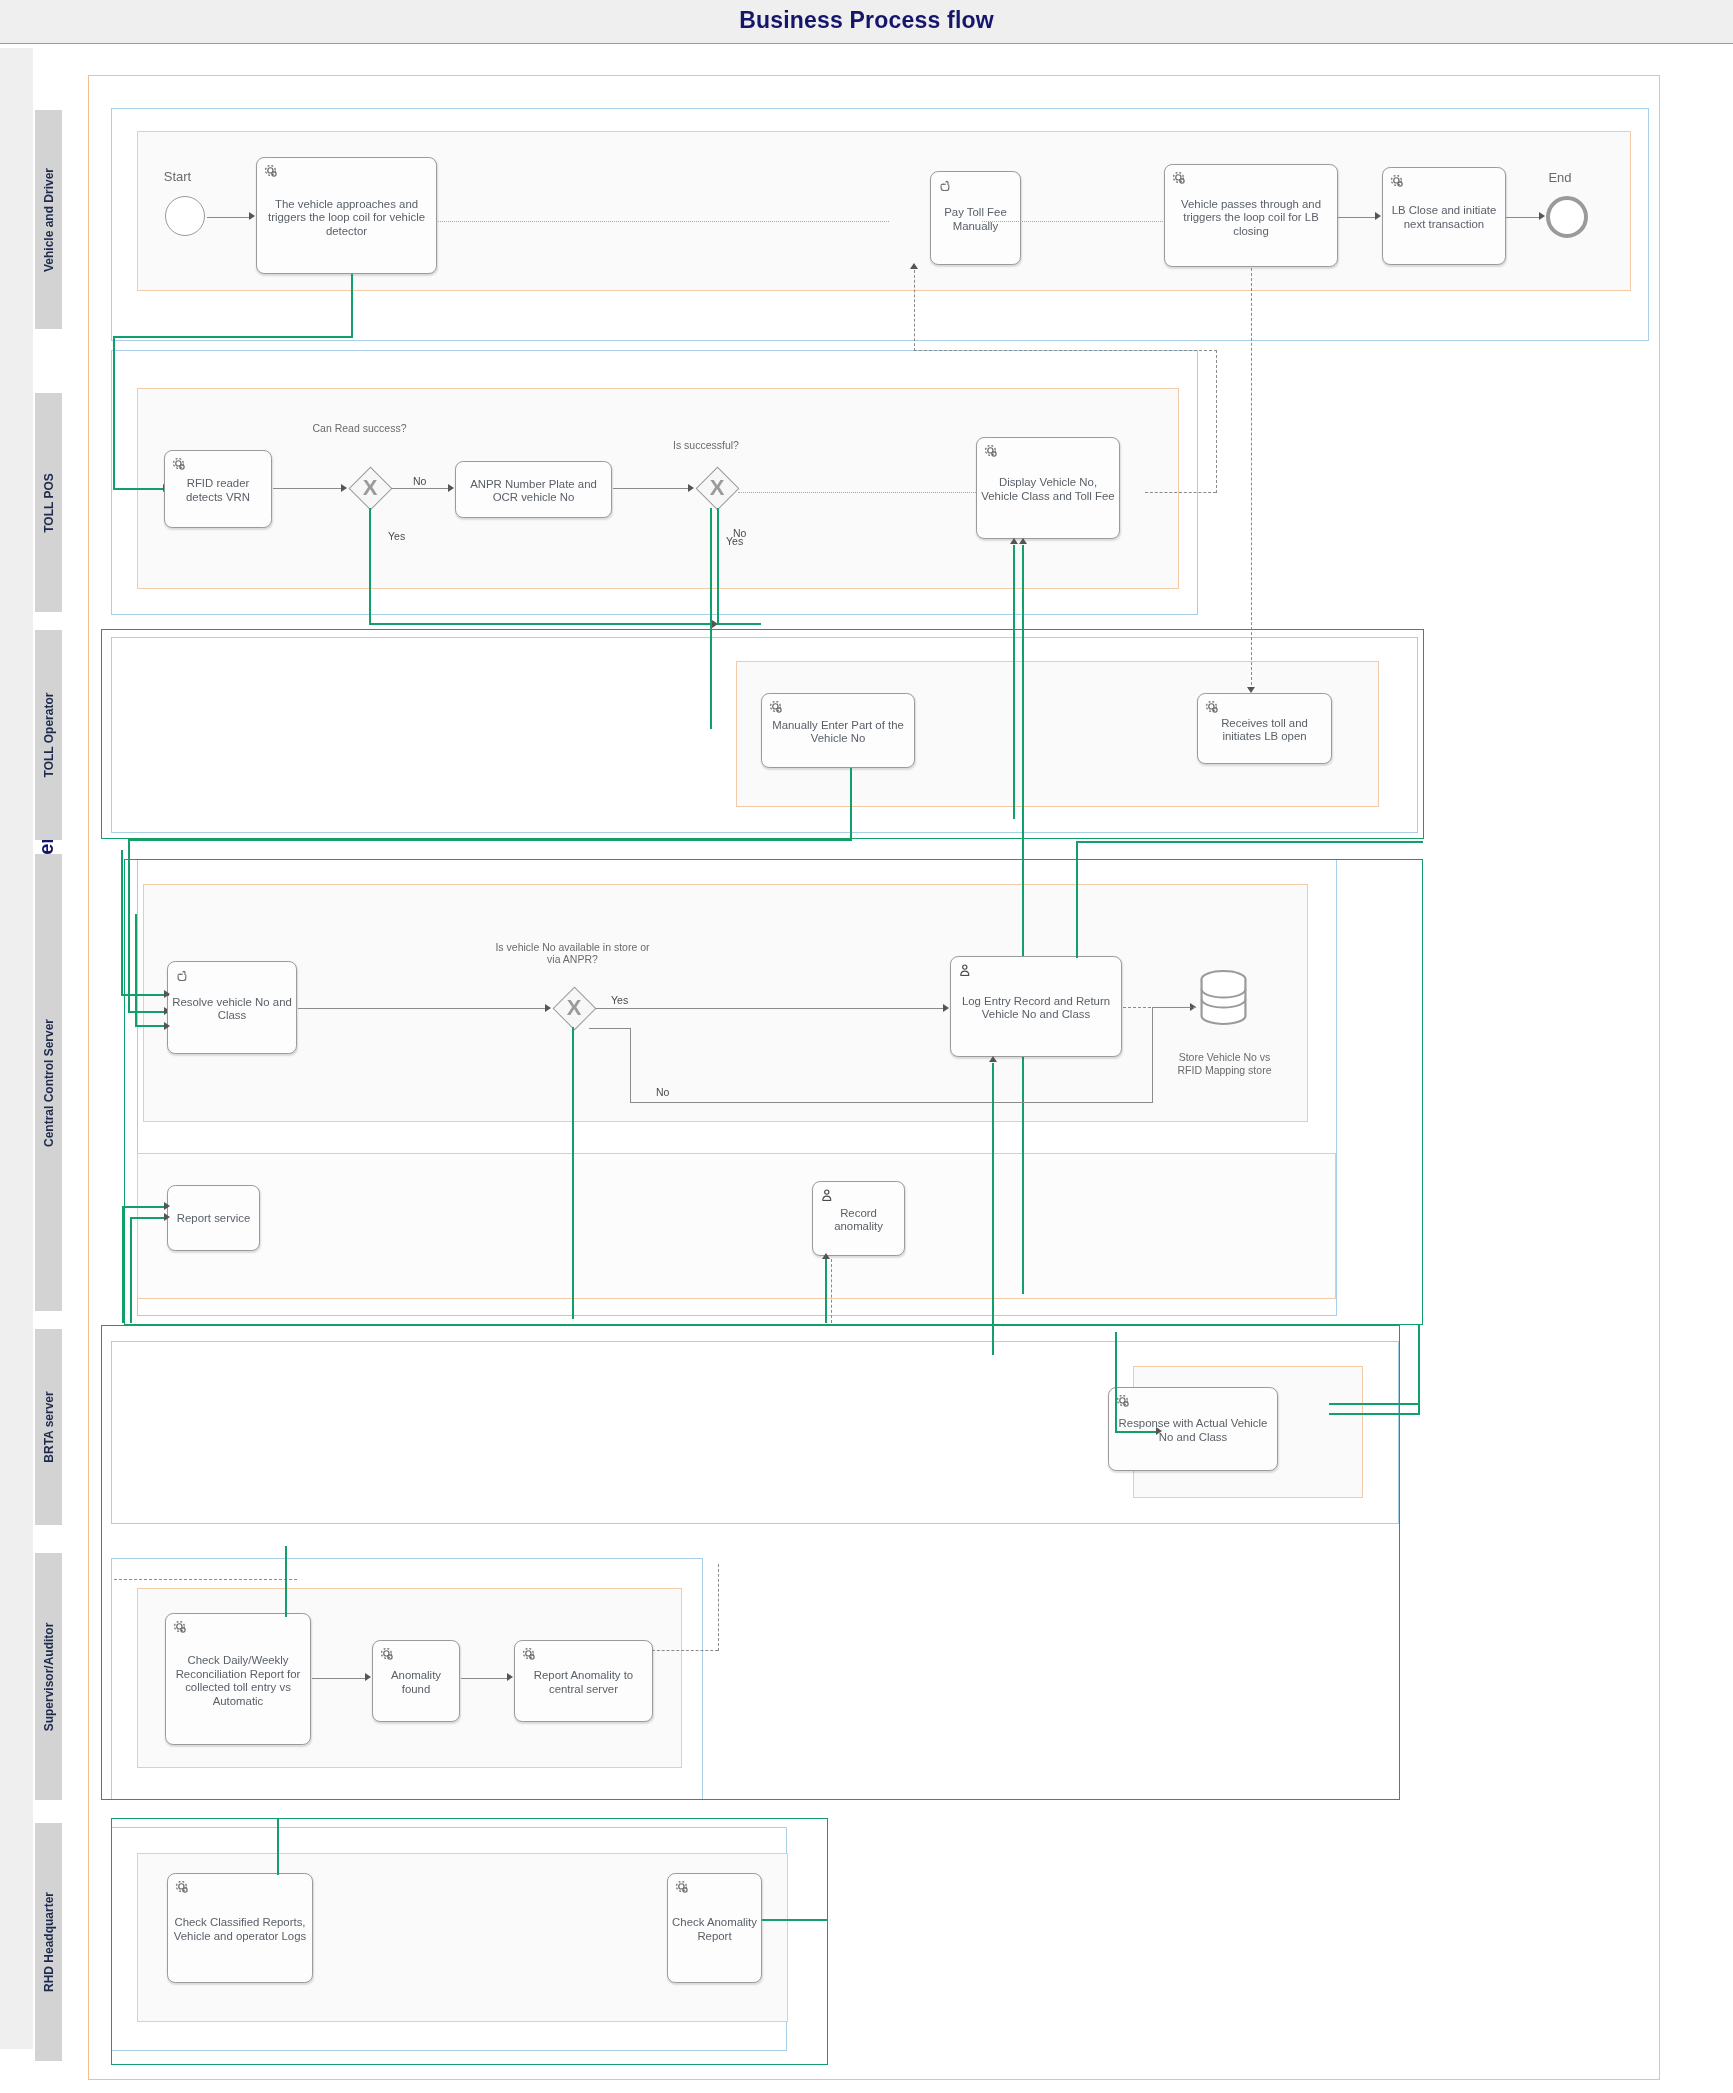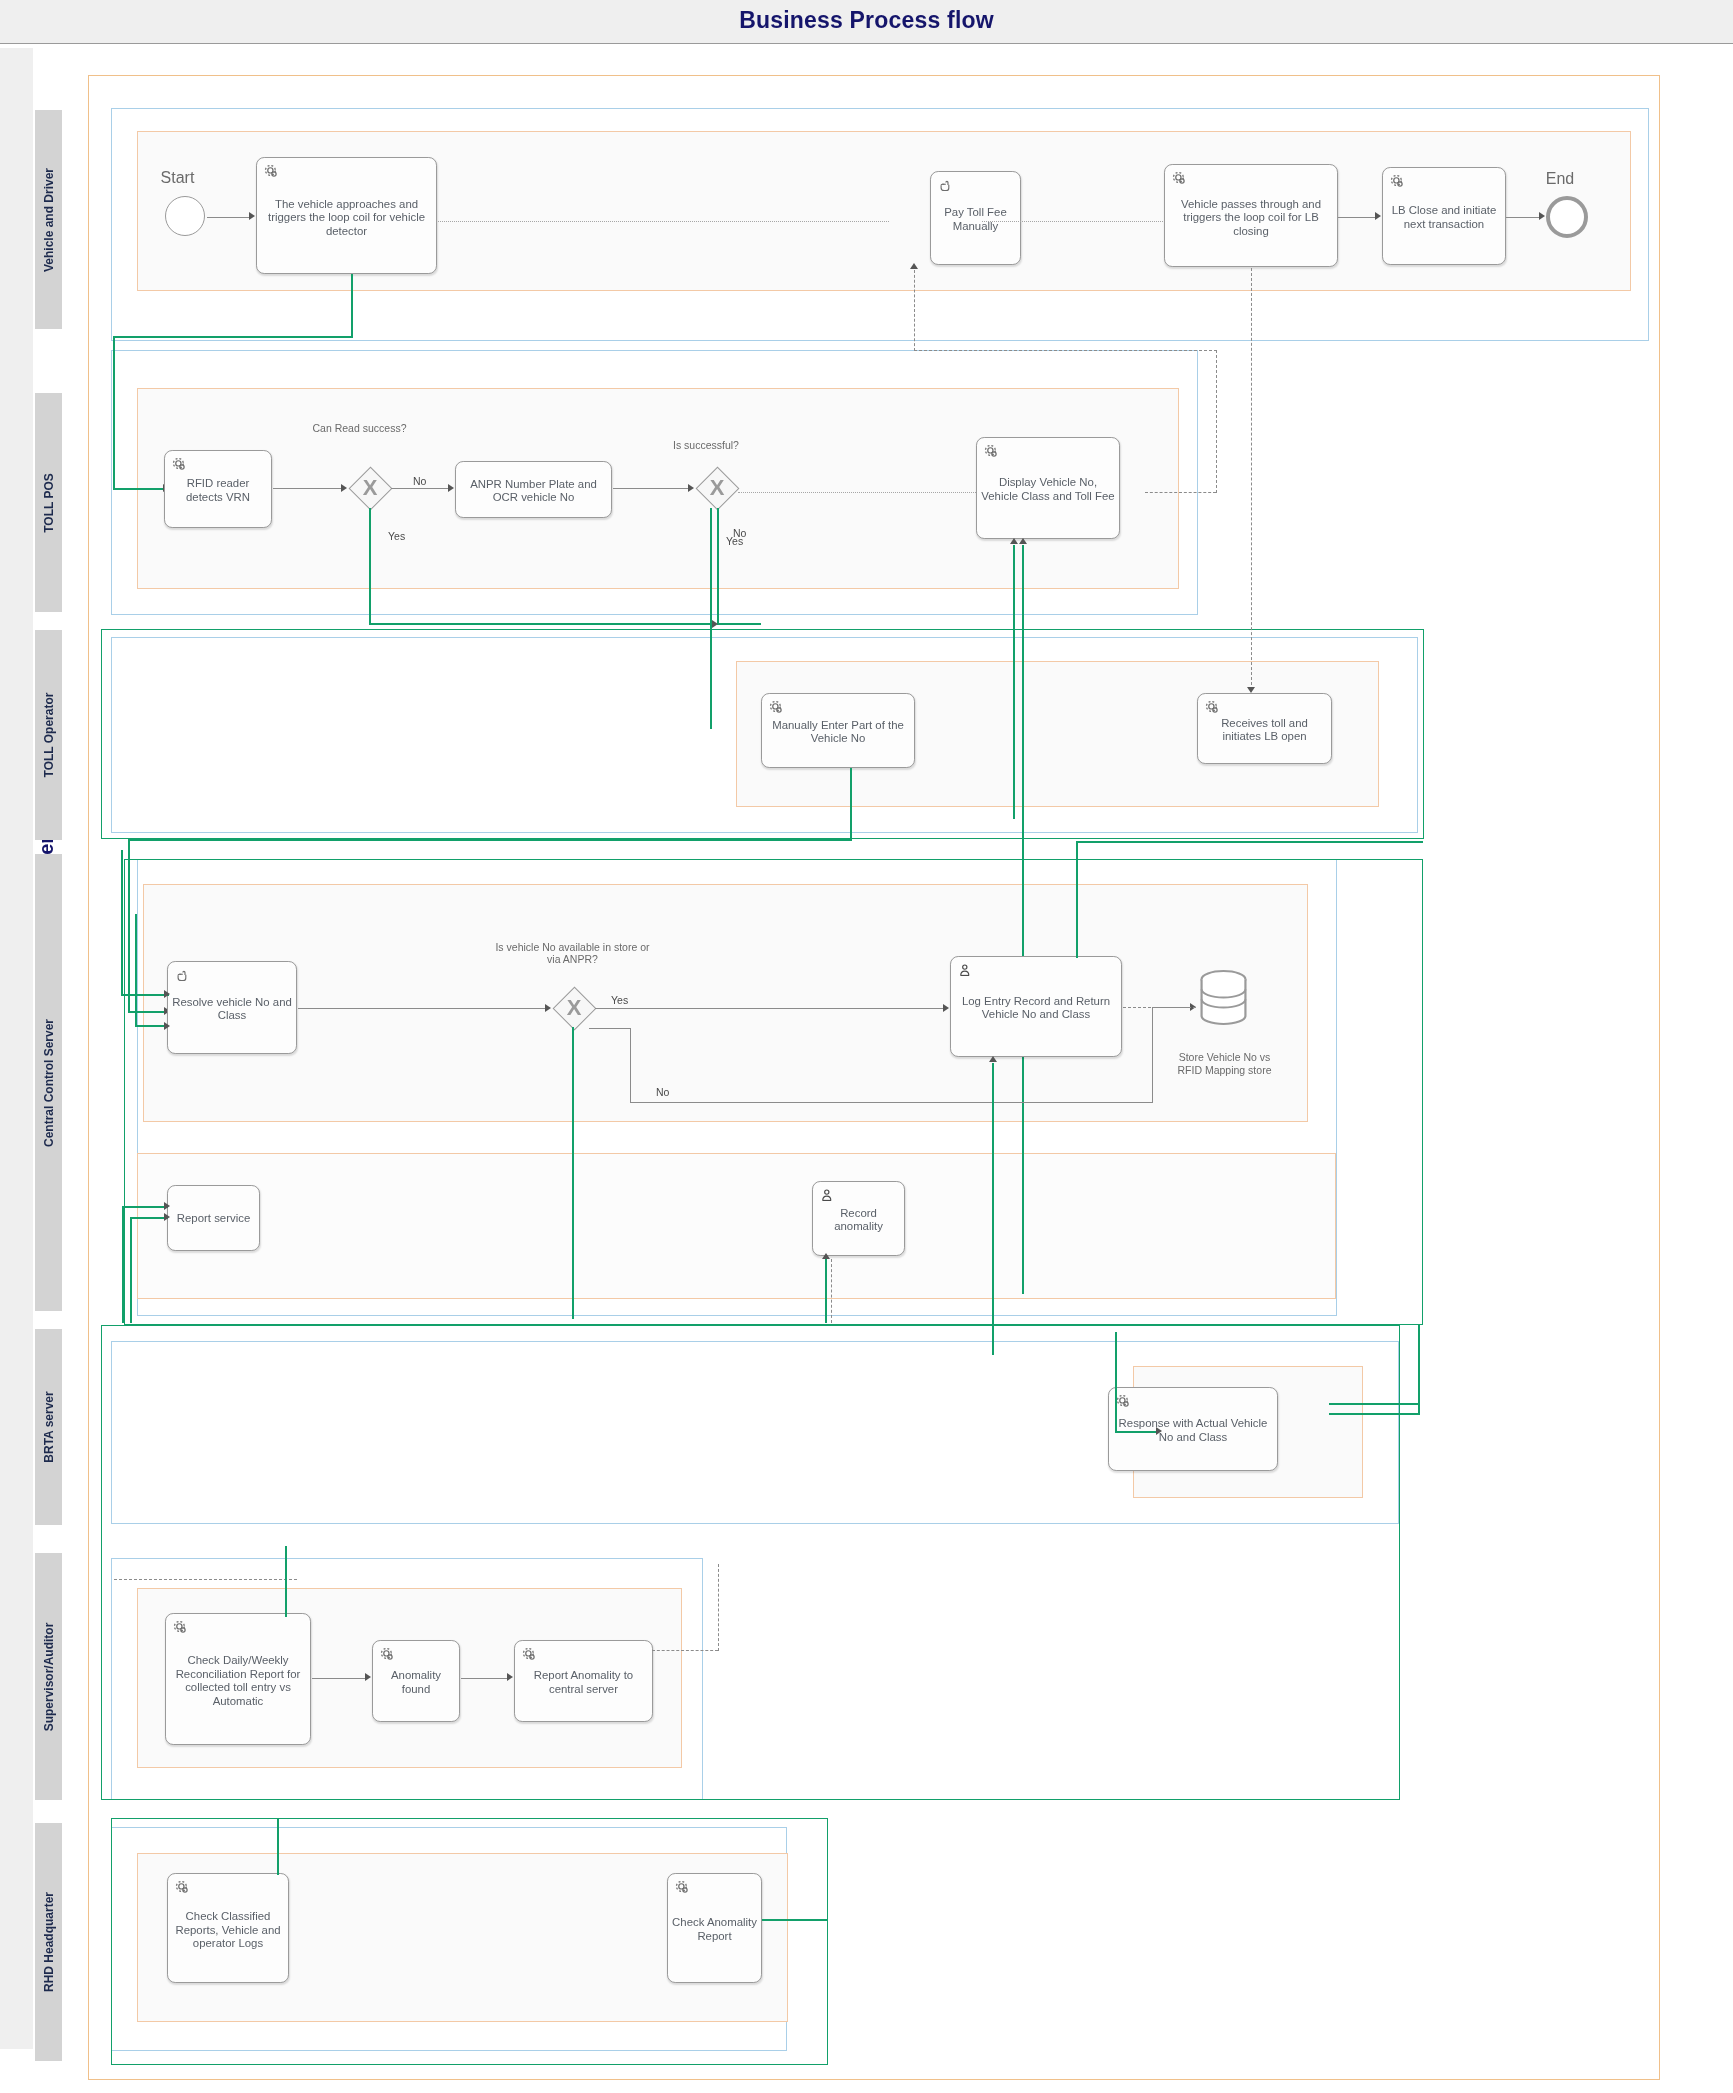--- a/index.html
+++ b/index.html
@@ -37,21 +37,21 @@
         background:#fdfdfd;box-shadow:0.9px 1.8px 1.8px rgba(0,0,0,.13);}
   .task .lbl{position:absolute;left:3.7px;right:3.7px;top:50%;transform:translateY(-45%);
              text-align:center;font-size:11.4px;line-height:13.7px;color:#5a6068;}
   .task .tico{position:absolute;left:6.4px;top:4.6px;width:16.4px;height:16.4px;color:#6d6d6d;}
   .task .tico svg{display:block;}
 
   
   .ev{position:absolute;border-radius:50%;box-sizing:border-box;background:#fff;}
   .ev.start{border:1.8px solid #9a9a9a;}
   .ev.end{border:4.6px solid #9a9a9a;}
-  .evlabel{position:absolute;font-size:16px;color:#6a6a6a;text-align:center;}
+  .evlabel{position:absolute;font-size:13px;color:#6a6a6a;text-align:center;}
 
   
   .gw{position:absolute;width:42px;height:42px;}
   .gw .dia{position:absolute;left:50%;top:50%;width:29px;height:29px;margin:-14.6px 0 0 -14.6px;
            background:#f7f7f7;border:1.8px solid #9a9a9a;transform:rotate(45deg);}
   .gw .xm{position:absolute;left:0;top:0;width:42px;height:42px;line-height:42px;text-align:center;
           font-size:22px;font-weight:bold;color:#9a9a9a;font-family:"Liberation Sans",sans-serif;}
   .gwlabel{position:absolute;font-size:10.5px;color:#6a6a6a;text-align:center;line-height:12px;}
 
   
@@ -496,21 +496,21 @@
             <circle cx="13.4" cy="13.4" r="2.6"></circle>
           </g>
         </svg>
       </span>
     <span class="lbl">Report Anomality to central server</span>
   </div>
 
   <div class="dsh-h" style="left:652px;top:1650px;width:66px;"></div>
   <div class="dsh-v" style="left:718px;top:1564px;height:87px;"></div>
 
-  <div class="task" style="left:167px;top:1873px;width:122px;height:110px;">
+  <div class="task" style="left:167px;top:1873px;width:146px;height:110px;">
     <span class="tico">
         <svg viewBox="0 0 20 20" width="16.4" height="16.4">
           <g fill="none" stroke="#6d6d6d" stroke-width="1.5">
             <circle cx="9" cy="9" r="3.2"></circle>
             <circle cx="9" cy="9" r="6" stroke-dasharray="2.4 2.4"></circle>
             <circle cx="13.4" cy="13.4" r="2.6"></circle>
           </g>
         </svg>
       </span>
     <span class="lbl">Check Classified Reports, Vehicle and operator Logs</span>

